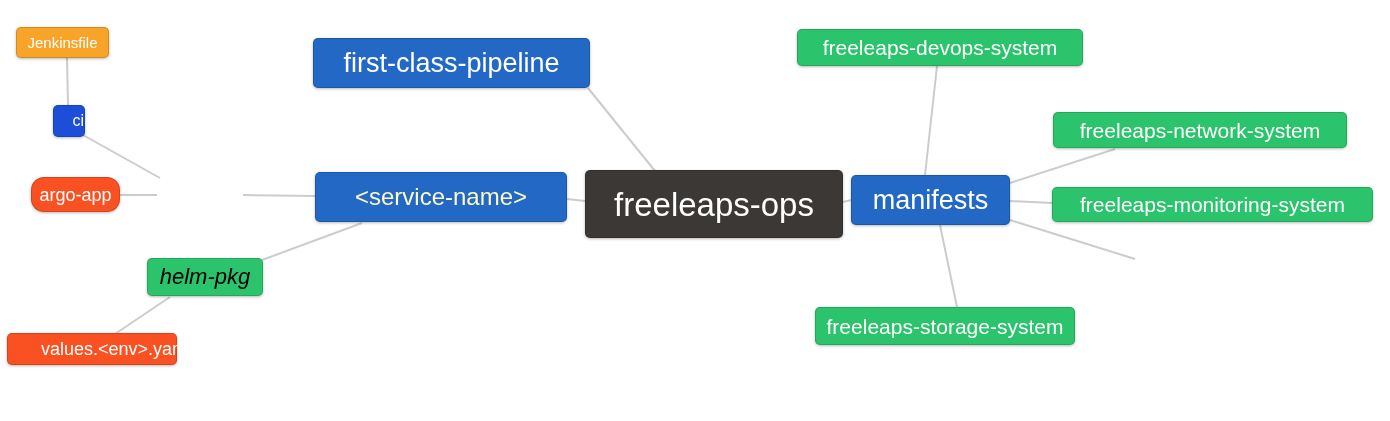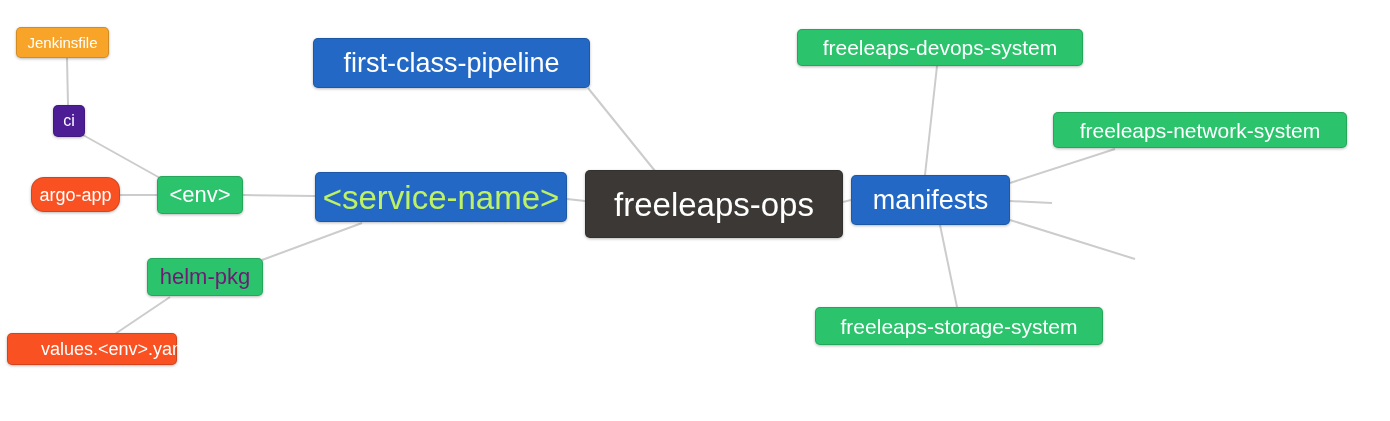--- a/index.html
+++ b/index.html
@@ -59,49 +59,49 @@
       <line x1="843" y1="202" x2="851" y2="200" stroke="#cccccc" stroke-width="2"></line>
       <line x1="937" y1="66" x2="925" y2="175" stroke="#cccccc" stroke-width="2"></line>
       <line x1="1010" y1="183" x2="1115" y2="149" stroke="#cccccc" stroke-width="2"></line>
       <line x1="1010" y1="201" x2="1052" y2="203" stroke="#cccccc" stroke-width="2"></line>
       <line x1="1010" y1="220" x2="1135" y2="259" stroke="#cccccc" stroke-width="2"></line>
       <line x1="940" y1="225" x2="957" y2="307" stroke="#cccccc" stroke-width="2"></line>
     </svg>
 <div class="node" style="left: 16px; top: 27px; width: 93px; height: 31px; font-size: 15px; background: rgb(248, 164, 40); color: rgb(255, 255, 255);">
       <span>Jenkinsfile</span>
     </div>
-    <div class="node" style="left: 53px; top: 105px; width: 32px; height: 32px; font-size: 16px; background: #4c1d95; color: rgb(255, 255, 255);">
+    <div class="node" style="left: 53px; top: 105px; width: 32px; height: 32px; font-size: 16px; background: #1d4ed8; color: rgb(255, 255, 255); justify-content: flex-end;">
       <span>ci</span>
     </div>
     <div class="node" style="left: 31px; top: 177px; width: 89px; height: 35px; font-size: 18px; background: rgb(249, 81, 34); color: rgb(255, 255, 255); border-radius: 13px;">
       <span>argo-app</span>
     </div>
-    <div class="node" style="left: 157px; top: 176px; width: 86px; height: 38px; font-size: 22px; background: rgb(43, 195, 108); color: rgb(255, 255, 255);">
-      <span>&lt;env&gt;</span>
-    </div>
-    <div class="node" style="left: 147px; top: 258px; width: 116px; height: 38px; font-size: 22px; background: rgb(43, 195, 108); color: #701a75;">
+    <div class="node" style="left: 147px; top: 258px; width: 116px; height: 38px; font-size: 22px; background: rgb(43, 195, 108); color: #000000; font-style: italic;">
       <span>helm-pkg</span>
     </div>
     <div class="node" style="left: 7px; top: 333px; width: 170px; height: 32px; font-size: 18px; background: rgb(249, 81, 34); color: rgb(255, 255, 255); padding-left: 48px;">
       <span>values.&lt;env&gt;.yaml</span>
     </div>
     <div class="node" style="left: 313px; top: 38px; width: 277px; height: 50px; font-size: 27px; background: rgb(34, 104, 196); color: rgb(255, 255, 255);">
       <span>first-class-pipeline</span>
     </div>
-    <div class="node" style="left: 315px; top: 172px; width: 252px; height: 50px; font-size: 33px; background: rgb(34, 104, 196); color: #bef264;">
+    <div class="node" style="left: 315px; top: 172px; width: 252px; height: 50px; font-size: 24px; background: rgb(34, 104, 196); color: #fef9c3;">
       <span>&lt;service-name&gt;</span>
     </div>
     <div class="node" style="left: 585px; top: 170px; width: 258px; height: 68px; font-size: 33px; background: rgb(59, 56, 53); color: rgb(255, 255, 255);">
       <span>freeleaps-ops</span>
     </div>
     <div class="node" style="left: 851px; top: 175px; width: 159px; height: 50px; font-size: 27px; background: rgb(34, 104, 196); color: rgb(255, 255, 255);">
       <span>manifests</span>
     </div>
     <div class="node" style="left: 797px; top: 29px; width: 286px; height: 37px; font-size: 21px; background: rgb(43, 195, 108); color: rgb(255, 255, 255);">
       <span>freeleaps-devops-system</span>
     </div>
     <div class="node" style="left: 1053px; top: 112px; width: 294px; height: 36px; font-size: 21px; background: rgb(43, 195, 108); color: rgb(255, 255, 255);">
       <span>freeleaps-network-system</span>
     </div>
-    <div class="node" style="left: 815px; top: 307px; width: 288px; height: 38px; font-size: 21px; background: rgb(43, 195, 108); color: rgb(255, 255, 255);">
+    <div class="node" style="left: 1052px; top: 187px; width: 321px; height: 35px; font-size: 21px; background: rgb(43, 195, 108); color: rgb(255, 255, 255);">
+      <span>freeleaps-monitoring-system</span>
+    </div>
+    <div class="node" style="left: 815px; top: 307px; width: 260px; height: 38px; font-size: 21px; background: rgb(43, 195, 108); color: rgb(255, 255, 255);">
       <span>freeleaps-storage-system</span>
     </div>
   </div>
 
 </body></html>

